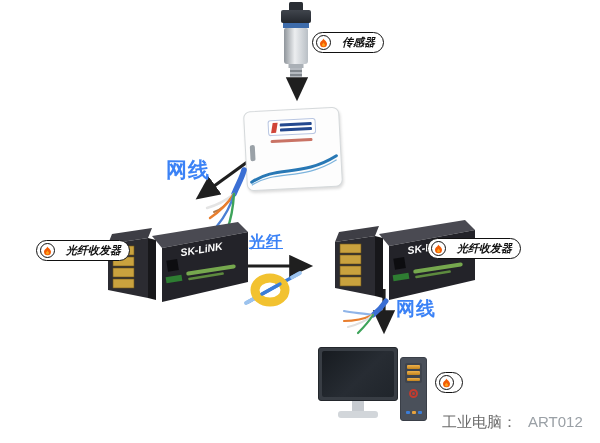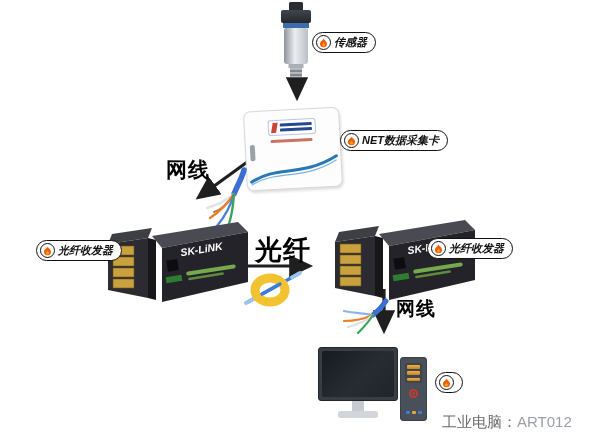--- a/index.html
+++ b/index.html
@@ -1,28 +1,28 @@
 <!DOCTYPE html>
 <html><head>
 <meta charset="utf-8">
 <style>
   html,body{margin:0;padding:0;background:#fff;}
   .canvas{position:relative;width:600px;height:443px;background:#ffffff;overflow:hidden;
           font-family:"Liberation Sans",sans-serif;}
   .abs{position:absolute;}
 
   
-  .badge{position:absolute;display:flex;align-items:center;gap:3px;background:#fff;
+  .badge{position:absolute;display:flex;align-items:center;gap:11px;background:#fff;
          border:1.6px solid #111;border-radius:12px;padding:2px 8px 2px 3px;
          font-style:italic;font-weight:700;font-size:11px;color:#111;white-space:nowrap;line-height:13px;}
   .flame{width:13px;height:13px;border:1.2px solid #111;border-radius:50%;background:#fff;
          display:flex;align-items:center;justify-content:center;flex:0 0 auto;}
 
   
-  .linklabel{position:absolute;font-weight:700;color:#000000;letter-spacing:1px;text-align:right;}
+  .linklabel{position:absolute;font-weight:700;color:#3b82f6;letter-spacing:1px;text-align:right;}
 
   
   .sensor{left:274px;top:2px;width:44px;height:76px;}
   .sensor div{position:absolute;left:50%;transform:translateX(-50%);}
   .s-conn{top:0;width:14px;height:9px;background:#2a2e34;border-radius:1.5px;}
   .s-cap{top:8px;width:30px;height:13px;background:linear-gradient(180deg,#40454d,#23272d);border-radius:2px;}
   .s-ring{top:21px;width:26px;height:5px;background:#3e6cab;}
   .s-body{top:26px;width:24px;height:36px;border-radius:2px 2px 3px 3px;
           background:linear-gradient(90deg,#8f959b 0%,#eceef0 45%,#b9bfc5 100%);}
   .s-neck{top:62px;width:15px;height:4px;background:#aab0b6;}
@@ -56,21 +56,21 @@
            display:flex;flex-direction:column;justify-content:space-between;padding:2px;box-sizing:border-box;}
   .t-vents i{display:block;height:3.5px;background:linear-gradient(180deg,#efb14a,#c2841f);border-radius:1px;}
   .t-power{position:absolute;left:8px;top:31px;width:9px;height:9px;border:2px solid #c23b2e;border-radius:50%;
            box-sizing:border-box;display:flex;align-items:center;justify-content:center;}
   .t-power i{width:3px;height:3px;background:#c23b2e;border-radius:50%;display:block;}
   .t-leds{position:absolute;left:4px;bottom:6px;width:17px;display:flex;gap:2px;justify-content:center;}
   .t-leds i{display:block;width:4px;height:3px;border-radius:1px;}
 
   
   .footer{position:absolute;left:442px;top:413px;font-size:15px;color:#6b6b6b;white-space:nowrap;}
-  .footer .pid{color:#9aa0a6;}
+  .footer .pid{color:#9aa0a6;margin-left:11px;}
 
   svg{position:absolute;overflow:visible;}
   text.brand{font-family:"Liberation Sans",sans-serif;font-weight:bold;font-style:italic;
              font-size:10.5px;fill:#ffffff;}
 </style>
 </head>
 <body>
 
 <div class="canvas">
 
@@ -114,29 +114,20 @@
           <i></i>
         </span>
     </div>
     <div class="daq-tag"></div>
     <svg style="left:2px;top:42px;width:90px;height:32px;" viewBox="0 0 90 32">
       <path d="M2 28 C28 12 52 26 88 6" stroke="#2878b5" stroke-width="3" fill="none" stroke-linecap="round"></path>
       <path d="M2 31 C28 16 52 30 88 10" stroke="#7db4dd" stroke-width="1.2" fill="none"></path>
     </svg>
   </div>
 
-  <div class="badge" style="left:340px;top:130px;">
-    <span class="flame">
-      <svg width="9" height="10" viewBox="0 0 9 10">
-          <path d="M4.5 0.4 C5.1 2.2 8 3 8 5.8 A3.5 3.5 0 0 1 1 5.8 C1 3.2 3.9 2.4 4.5 0.4 Z" fill="#f25c05"></path>
-          <path d="M4.5 4.6 C4.9 5.6 6 5.9 6 7 A1.5 1.5 0 0 1 3 7 C3 5.9 4.1 5.6 4.5 4.6 Z" fill="#fca31c"></path>
-        </svg>
-    </span>
-    <span>NET数据采集卡</span>
-  </div>
 
   <div class="linklabel" style="left:166px;top:156px;font-size:21px;">网线</div>
 
   <svg style="left:204px;top:168px;width:56px;height:64px;" viewBox="0 0 56 64">
     <path d="M40 2 C38 10 34 16 30 26" stroke="#3b6fd4" stroke-width="5.5" fill="none" stroke-linecap="round"></path>
     <path d="M30 26 C20 34 10 38 3 40" stroke="#e4e4e4" stroke-width="2.4" fill="none" stroke-linecap="round"></path>
     <path d="M30 26 C24 36 16 42 10 44" stroke="#b07a4a" stroke-width="2" fill="none" stroke-linecap="round"></path>
     <path d="M30 26 C22 38 12 46 6 50" stroke="#e87e2e" stroke-width="2.4" fill="none" stroke-linecap="round"></path>
     <path d="M30 26 C26 40 18 52 13 58" stroke="#4a7fd4" stroke-width="2.4" fill="none" stroke-linecap="round"></path>
     <path d="M30 26 C29 42 26 54 23 62" stroke="#3da35a" stroke-width="2.4" fill="none" stroke-linecap="round"></path>
@@ -166,21 +157,21 @@
   <div class="badge" style="left:36px;top:240px;">
     <span class="flame">
       <svg width="9" height="10" viewBox="0 0 9 10">
           <path d="M4.5 0.4 C5.1 2.2 8 3 8 5.8 A3.5 3.5 0 0 1 1 5.8 C1 3.2 3.9 2.4 4.5 0.4 Z" fill="#f25c05"></path>
           <path d="M4.5 4.6 C4.9 5.6 6 5.9 6 7 A1.5 1.5 0 0 1 3 7 C3 5.9 4.1 5.6 4.5 4.6 Z" fill="#fca31c"></path>
         </svg>
     </span>
     <span>光纤收发器</span>
   </div>
 
-  <div class="linklabel" style="left:255px;top:232px;font-size:27px;">光纤</div>
+  <div class="linklabel" style="left:249px;top:232px;font-size:16px;text-decoration:underline;">光纤</div>
 
   <svg style="left:242px;top:266px;width:62px;height:42px;" viewBox="0 0 62 42">
     <line x1="6" y1="36" x2="56" y2="8" stroke="#3b7dd8" stroke-width="3.4" stroke-linecap="round"></line>
     <line x1="4" y1="37" x2="12" y2="32.6" stroke="#9cc3ee" stroke-width="3.8" stroke-linecap="round"></line>
     <line x1="50" y1="11.4" x2="58" y2="7" stroke="#9cc3ee" stroke-width="3.8" stroke-linecap="round"></line>
     <ellipse cx="28" cy="24" rx="15" ry="12" fill="none" stroke="#f2c230" stroke-width="9"></ellipse>
     <line x1="20" y1="28" x2="38" y2="18" stroke="#3b7dd8" stroke-width="3.4" stroke-linecap="round"></line>
   </svg>
 
   <svg style="left:333px;top:212px;width:142px;height:92px;" viewBox="0 0 142 92">

